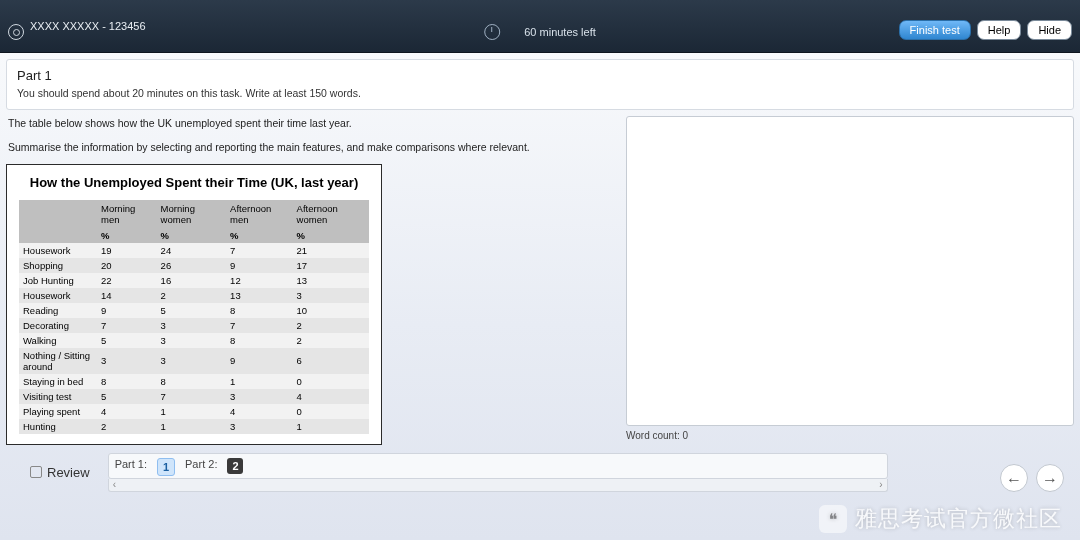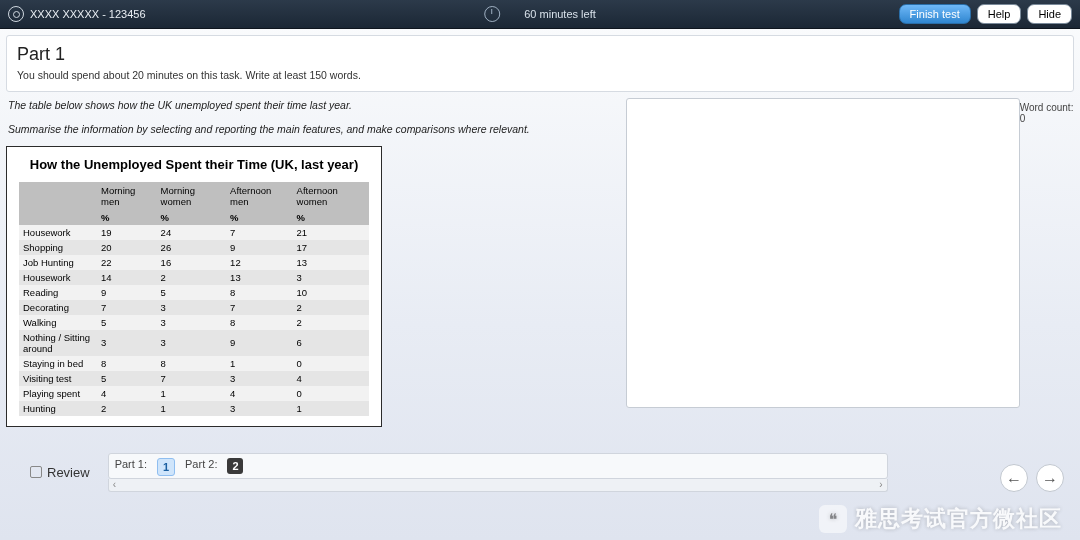--- a/index.html
+++ b/index.html
@@ -1,58 +1,58 @@
 <!DOCTYPE html>
 <html><head>
 <meta charset="utf-8">
 <style>
   html,body{margin:0;padding:0;width:1080px;height:540px;font-family:Arial,Helvetica,sans-serif;background:linear-gradient(180deg,#fbfcfd 0%,#e8ecf4 60%,#dfe4ef 100%);color:#222;font-size:11px;overflow:hidden}
-  .topbar{height:28px;background:linear-gradient(180deg,#2c3a4a 0%,#1b2735 100%);display:flex;align-items:center;color:#eaeff4;padding:0 8px;position:relative;border-bottom:1px solid #0e151e}
+  .topbar{height:28px;background:linear-gradient(180deg,#2c3a4a 0%,#1b2735 100%);display:flex;align-items:flex-end;color:#eaeff4;padding:12px 8px;position:relative;border-bottom:1px solid #0e151e}
   .user-icon{width:14px;height:14px;border:1.5px solid #cfd7df;border-radius:50%;display:inline-flex;align-items:center;justify-content:center;margin-right:6px}
   .user-icon:after{content:"";width:5px;height:5px;border:1.5px solid #cfd7df;border-radius:50%}
   .user-label{line-height:28px}
   .timer{position:absolute;left:50%;transform:translateX(-50%);display:flex;align-items:center;gap:24px;color:#d8e1ea}
   .clock{width:14px;height:14px;border:1.5px solid #9fb0c2;border-radius:50%;position:relative}
   .clock:after{content:"";position:absolute;left:6px;top:2px;width:1px;height:5px;background:#9fb0c2}
   .top-buttons{margin-left:auto;display:flex;gap:6px}
   .btn{border:1px solid #7a8a9a;border-radius:7px;padding:3px 10px;font-size:11px;background:#fff;cursor:pointer}
   .btn-finish{background:linear-gradient(180deg,#6fb8f7,#2f86d0);color:#fff;border-color:#2a6ea8}
   .panel{margin:6px 6px 0 6px;background:#fff;border:1px solid #d6dbe2;border-radius:3px;padding:8px 10px 10px 10px}
-  .part-title{font-size:18px;color:#222;margin:0 0 4px 0}
+  .part-title{font-size:13px;color:#222;margin:0 0 4px 0}
   .instr{font-size:10.5px;color:#333}
   .content{display:flex;gap:10px;margin:6px 6px 0 6px}
   .left{flex:0 0 610px}
-  .question-text{font-style:italic;font-size:10.5px;color:#222;line-height:1.5;margin:0 0 8px 2px}
+  .question-text{font-size:10.5px;color:#222;line-height:1.5;margin:0 0 8px 2px}
   .tablebox{border:1px solid #2b2b2b;background:#fff;padding:8px 12px 10px 12px;width:350px}
   .table-title{font-weight:bold;font-size:13px;text-align:center;margin:2px 0 10px 0;color:#000}
   table{border-collapse:collapse;width:100%;font-size:9.5px;color:#000}
   thead tr:first-child th{background:#bfbfbf;font-weight:normal;text-align:left;padding:3px 4px}
   thead tr:nth-child(2) th{background:#bfbfbf;font-weight:bold;text-align:left;padding:2px 4px}
   tbody td{padding:2px 4px;text-align:left}
   tbody tr:nth-child(odd){background:#f2f2f2}
   tbody tr:nth-child(even){background:#e5e5e5}
   tbody td:first-child{width:70px}
-  .right{flex:1;display:flex;flex-direction:row}
+  .right{flex:1;display:flex;flex-direction:column}
   .answer{width:100%;height:310px;border:1px solid #c6ccd4;border-radius:3px;background:#fff;resize:none;box-sizing:border-box;font-family:Arial;font-size:12px;padding:6px}
   .wc{font-size:10px;color:#444;margin-top:4px}
   .footer{position:absolute;left:0;right:0;bottom:48px;height:40px;display:flex;align-items:center}
   .review{margin-left:30px;display:flex;align-items:center;gap:5px;font-size:13px;color:#333}
   .review-box{width:10px;height:10px;border:1px solid #888;border-radius:2px}
   .nav-wrap{margin-left:18px;flex:0 0 780px;position:relative}
   .nav-inner{border:1px solid #d0d5dd;border-radius:3px;background:#f7f9fb;padding:4px 6px 2px 6px;display:flex;align-items:flex-start;gap:10px;font-size:11px}
   .nav-label{color:#444}
   .qnum{display:inline-flex;align-items:center;justify-content:center;width:16px;height:16px;border-radius:3px;font-weight:bold;font-size:11px}
   .qnum-active{background:#cfe5fb;border:1px solid #8fbef0;color:#1b5fa0}
   .qnum-dark{background:#3a3a3a;color:#fff}
   .scroll-row{border:1px solid #d0d5dd;border-top:none;border-radius:0 0 3px 3px;height:12px;display:flex;justify-content:space-between;align-items:center;padding:0 4px;color:#888;font-size:10px;background:#eef1f5}
   .arrows{position:absolute;right:16px;bottom:48px;display:flex;gap:8px}
   .nav-arrow{width:26px;height:26px;border:1px solid #c2c8d0;border-radius:50%;background:#fff;display:flex;align-items:center;justify-content:center;color:#555;font-size:16px;cursor:pointer}
   .watermark{position:absolute;right:18px;bottom:6px;display:flex;align-items:center;gap:8px;color:#fff;opacity:.78;text-shadow:0 0 4px rgba(0,0,0,.3)}
   .wm-icon{width:28px;height:28px;border-radius:6px;background:rgba(255,255,255,.7);display:flex;align-items:center;justify-content:center;color:#6a6a6a;font-size:16px}
-  .wm-text{font-size:22px;font-weight:700;letter-spacing:1px}
+  .wm-text{font-size:22px;font-weight:400;letter-spacing:1px}
 </style>
 </head>
 <body>
 
 <div class="topbar">
   <span class="user-icon"></span>
   <span class="user-label">XXXX XXXXX - 123456</span>
   <div class="timer">
     <span class="clock"></span>
     <span>60 minutes left</span>

